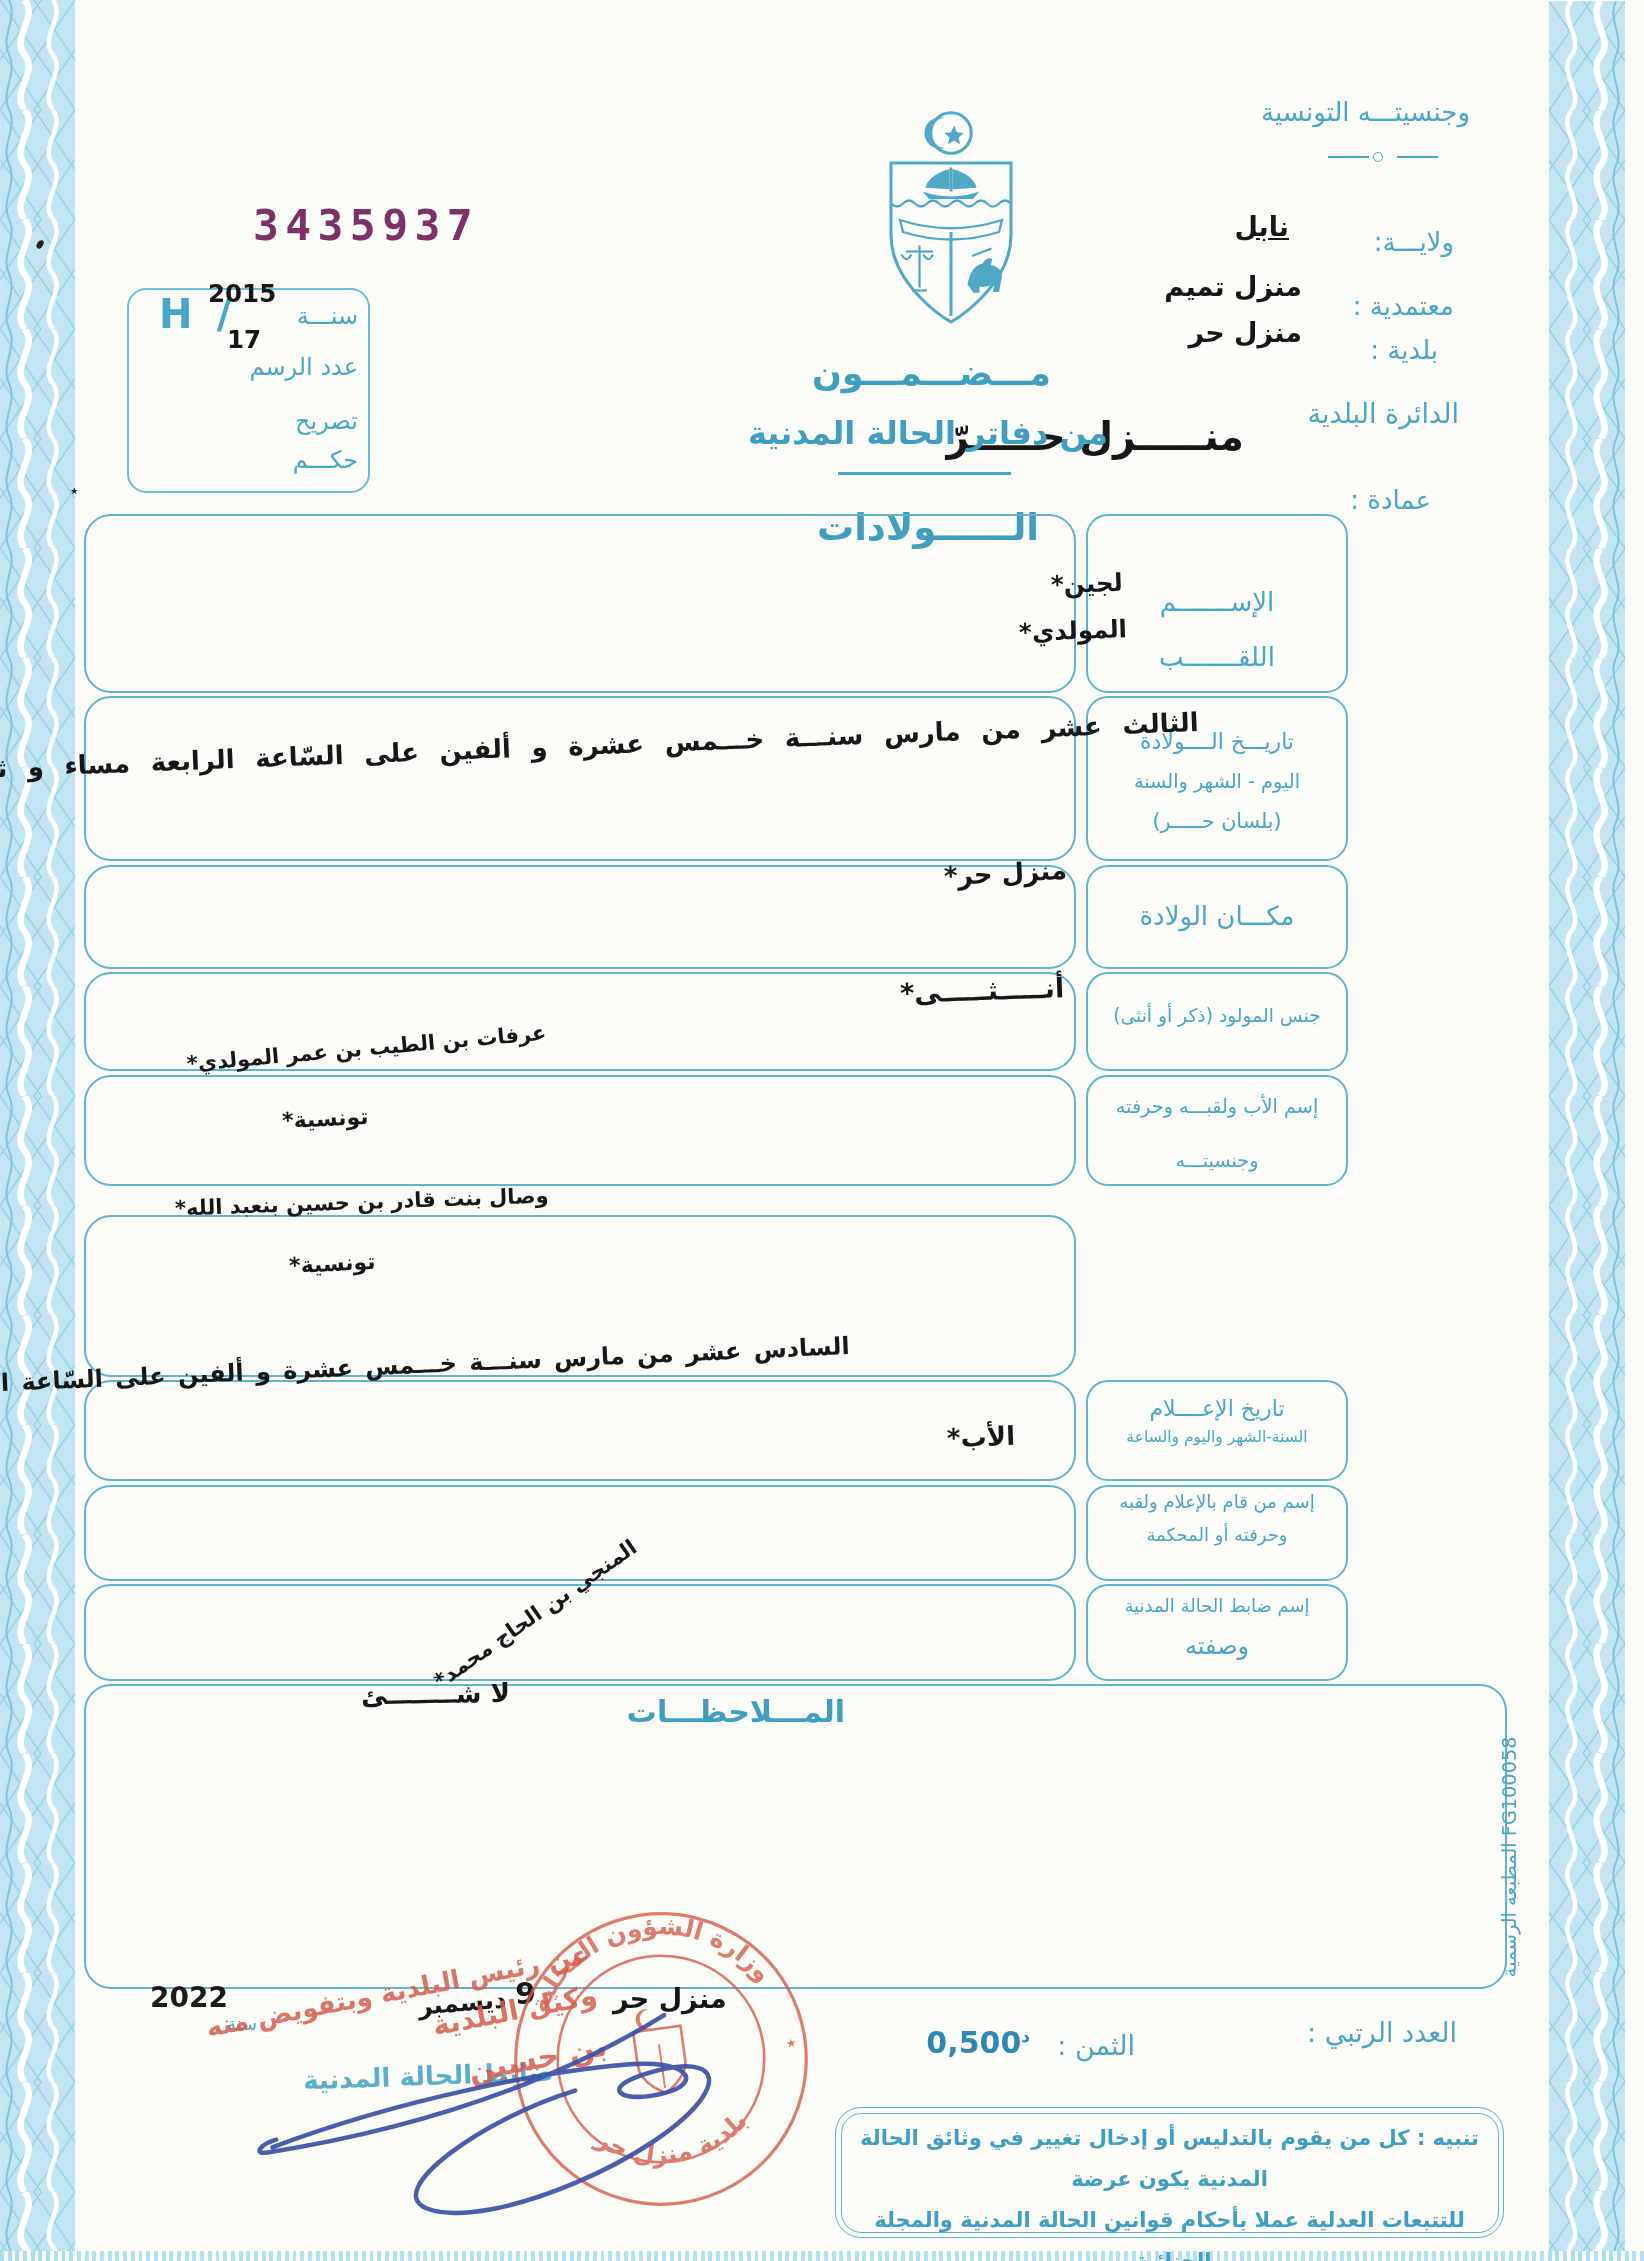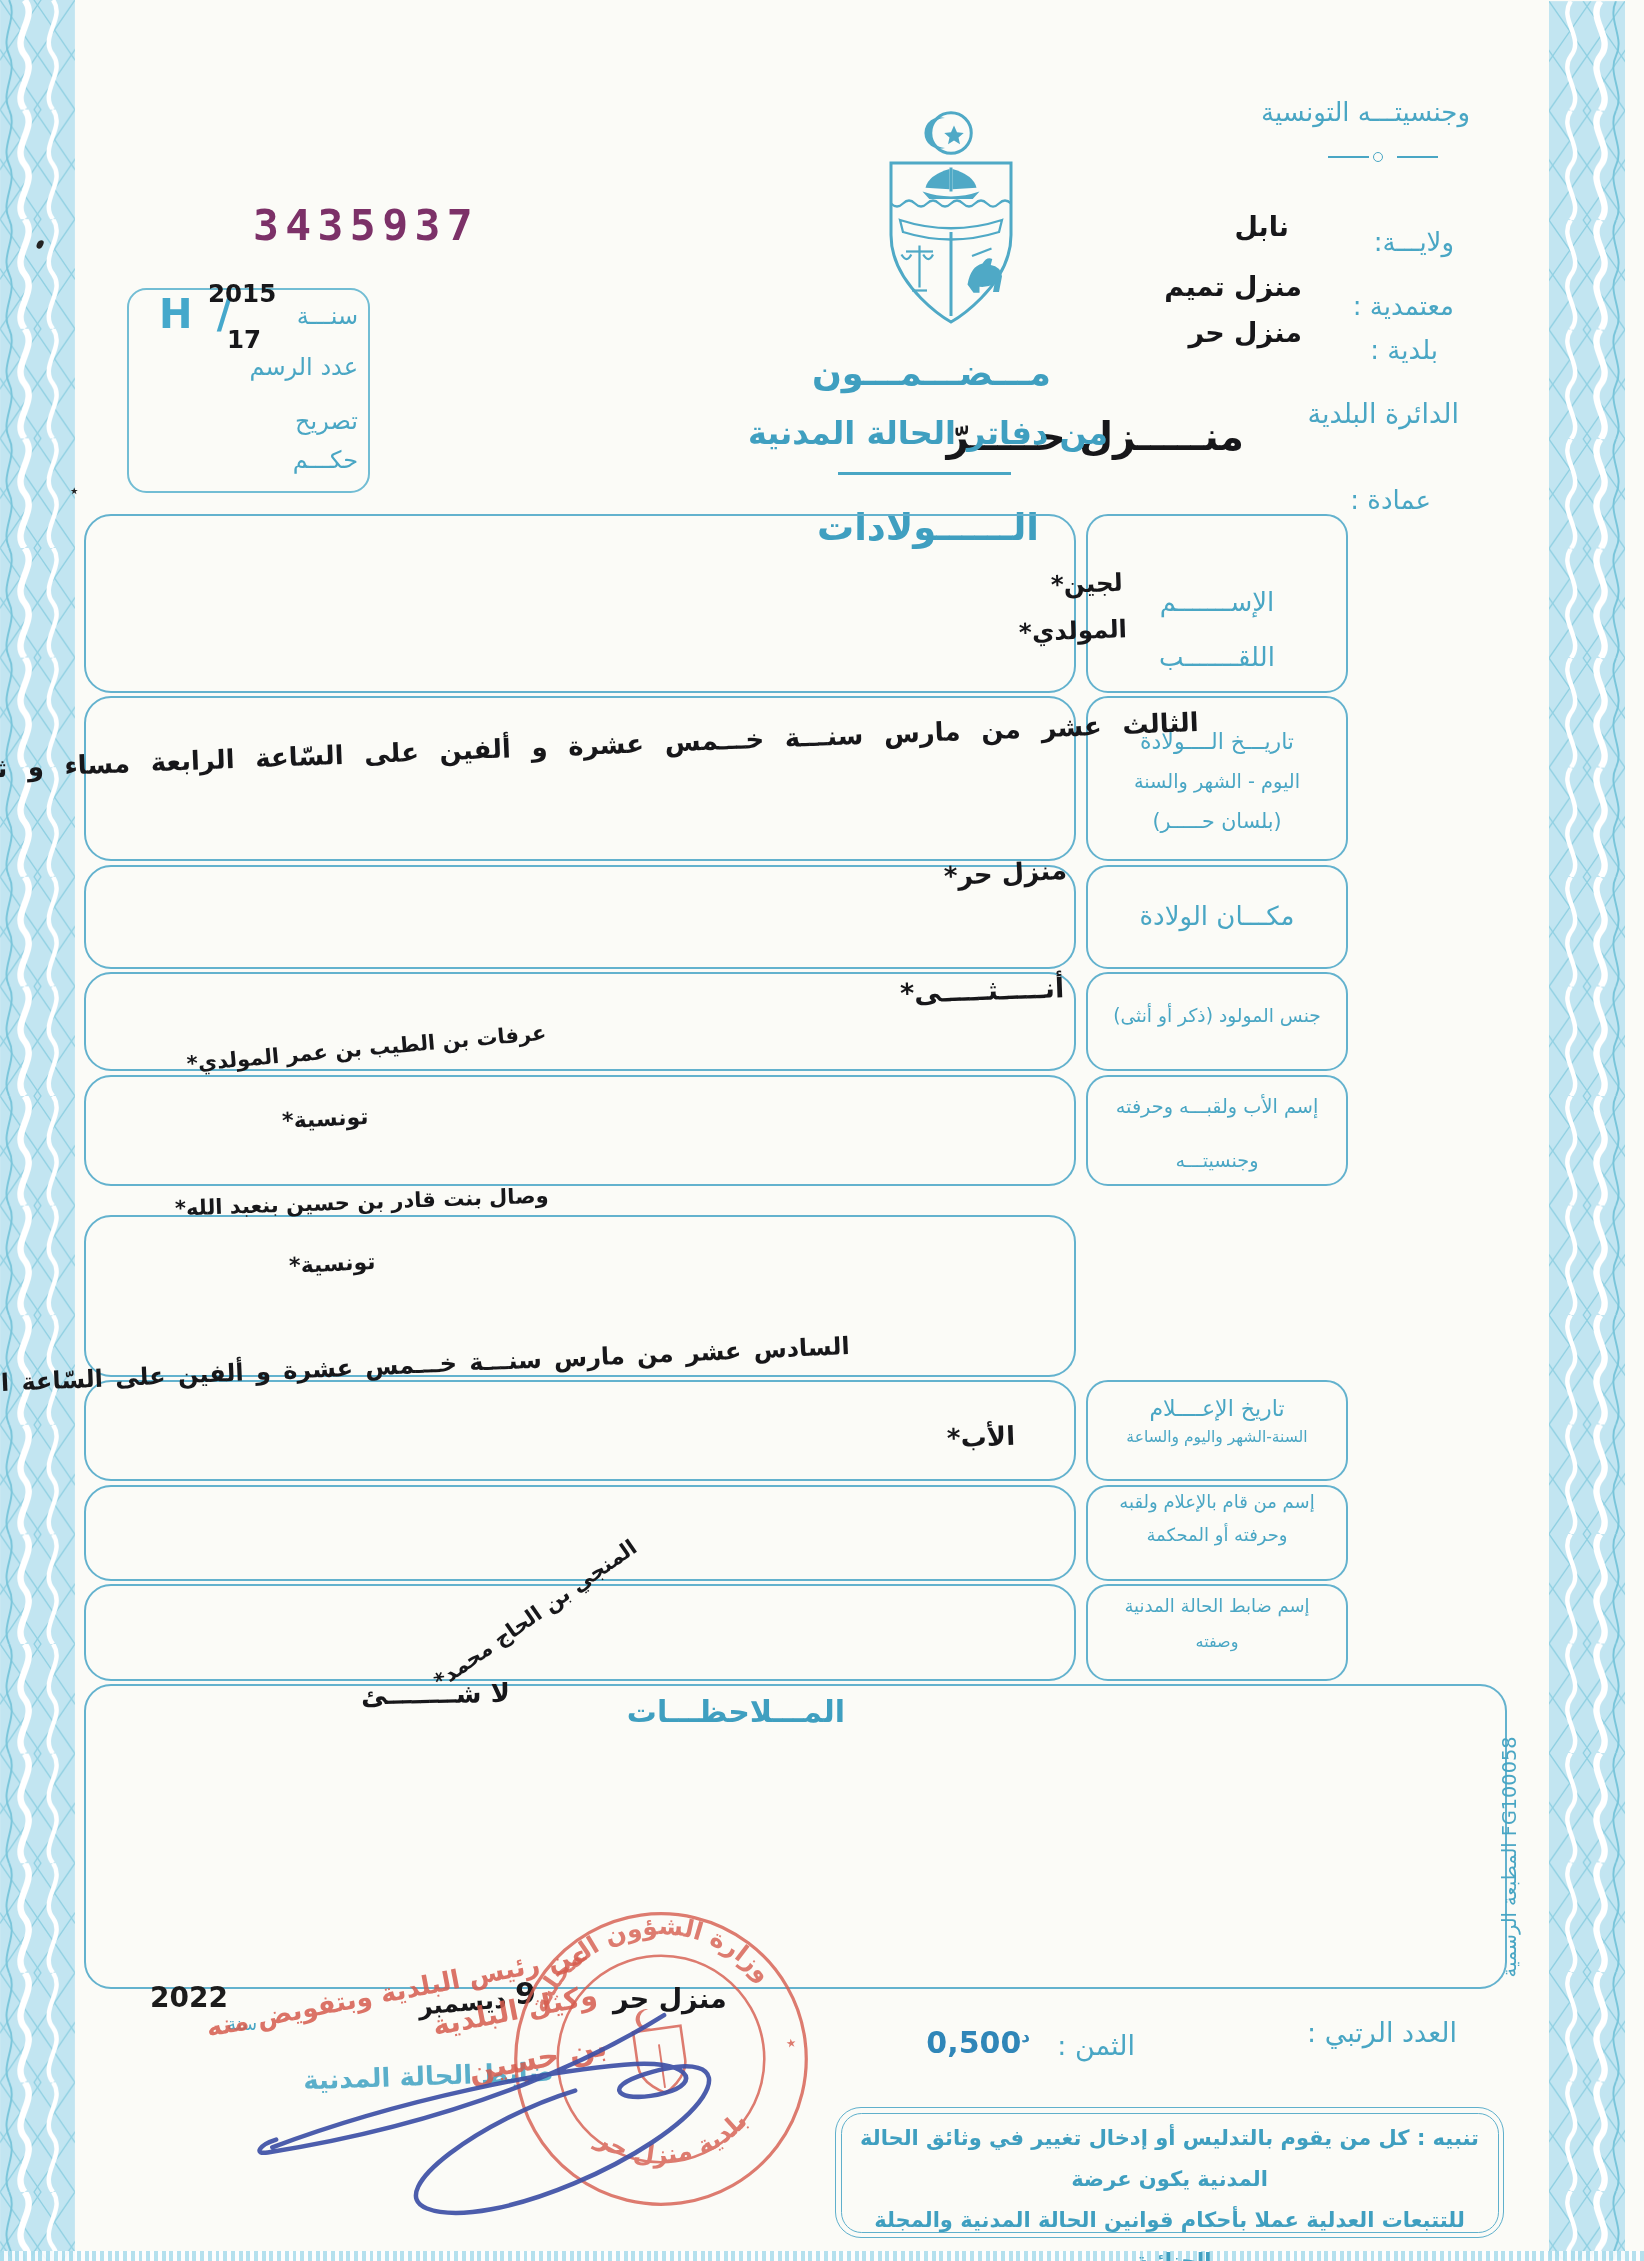--- a/index.html
+++ b/index.html
@@ -24,21 +24,21 @@
   .cyan{color:#49a6c4;}
   .teal-bold{color:#3f9fc0;font-weight:bold;}
   .typed{color:#17171a;font-weight:bold;}
   
   .republic{right:174px;top:97px;font-size:26px;}
   .divider{position:absolute;right:206px;top:152px;width:110px;height:9px;}
   .divider .l{position:absolute;top:3.9px;height:1.9px;width:41px;background:#49a6c4;}
   .divider .l.a{left:0}.divider .l.b{right:0}
   .divider .o{position:absolute;left:45px;top:0;width:8.4px;height:8.4px;border:1.9px solid #49a6c4;border-radius:50%;}
   .lbl-wilaya{right:190px;top:227px;font-size:26px;}
-  .val-wilaya{right:355px;top:211px;font-size:27px;}
+  .val-wilaya{right:355px;top:211px;font-size:27px;text-decoration:underline;}
   .lbl-mutamadiya{right:190px;top:291px;font-size:26px;}
   .val-mutamadiya{right:342px;top:271px;font-size:27px;}
   .lbl-baladiya{right:206px;top:335px;font-size:26px;}
   .val-baladiya{right:342px;top:317px;font-size:27px;}
   .lbl-district{right:185px;top:398px;font-size:27px;}
   .val-district{right:400px;top:414px;font-size:39px;}
   .lbl-imada{right:213px;top:485px;font-size:26px;}
   
   .emblem{position:absolute;left:876px;top:108px;width:150px;height:227px;}
   .title1{left:809px;top:353px;width:245px;text-align:center;font-size:35px;letter-spacing:1.3px;}
@@ -77,21 +77,21 @@
   .notes-box{position:absolute;left:84px;top:1684px;width:1419px;height:301px;border:2.6px solid #63b2ce;border-radius:27px;}
   
   .r1l .a{top:71px;font-size:26px;} .r1l .b{top:126px;font-size:26px;}
   .r2l .a{top:31px;font-size:22px;} .r2l .b{top:72px;font-size:19.3px;} .r2l .c{top:111px;font-size:20.6px;}
   .r3l .a{top:34px;font-size:26px;}
   .r4l .a{top:31px;font-size:18.7px;}
   .r5l .a{top:18px;font-size:19.3px;} .r5l .b{top:72px;font-size:19.3px;}
   .r6l .a{top:28px;font-size:19.3px;} .r6l .b{top:95px;font-size:19.3px;}
   .r7l .a{top:14px;font-size:22px;} .r7l .b{top:46px;font-size:15.5px;}
   .r8l .a{top:3.9px;font-size:18px;} .r8l .b{top:37px;font-size:18px;}
-  .r9l .a{top:9px;font-size:18px;} .r9l .b{top:46px;font-size:16px;}
+  .r9l .a{top:9px;font-size:18px;} .r9l .b{top:46px;font-size:24px;}
   
   .v-given{right:521px;top:569px;font-size:24.5px;transform:rotate(-2deg);}
   .v-surname{right:517px;top:616px;font-size:24.5px;transform:rotate(-2deg);}
   .v-birthdate{left:108px;top:707px;width:1090px;font-size:26px;word-spacing:11.6px;transform:rotate(-2.2deg);transform-origin:right top;text-align:right;}
   .v-birthplace{right:577px;top:858px;font-size:26px;transform:rotate(-3deg);}
   .v-gender{right:580px;top:975px;font-size:27px;transform:rotate(-2deg);}
   .v-father{left:188px;top:1052px;font-size:21px;transform:rotate(-5deg);transform-origin:left bottom;}
   .v-father-nat{left:282px;top:1106px;font-size:22px;transform:rotate(-3deg);}
   .v-mother{left:175px;top:1190px;font-size:21px;transform:rotate(-2deg);}
   .v-mother-nat{left:289px;top:1251px;font-size:22px;transform:rotate(-3deg);}

